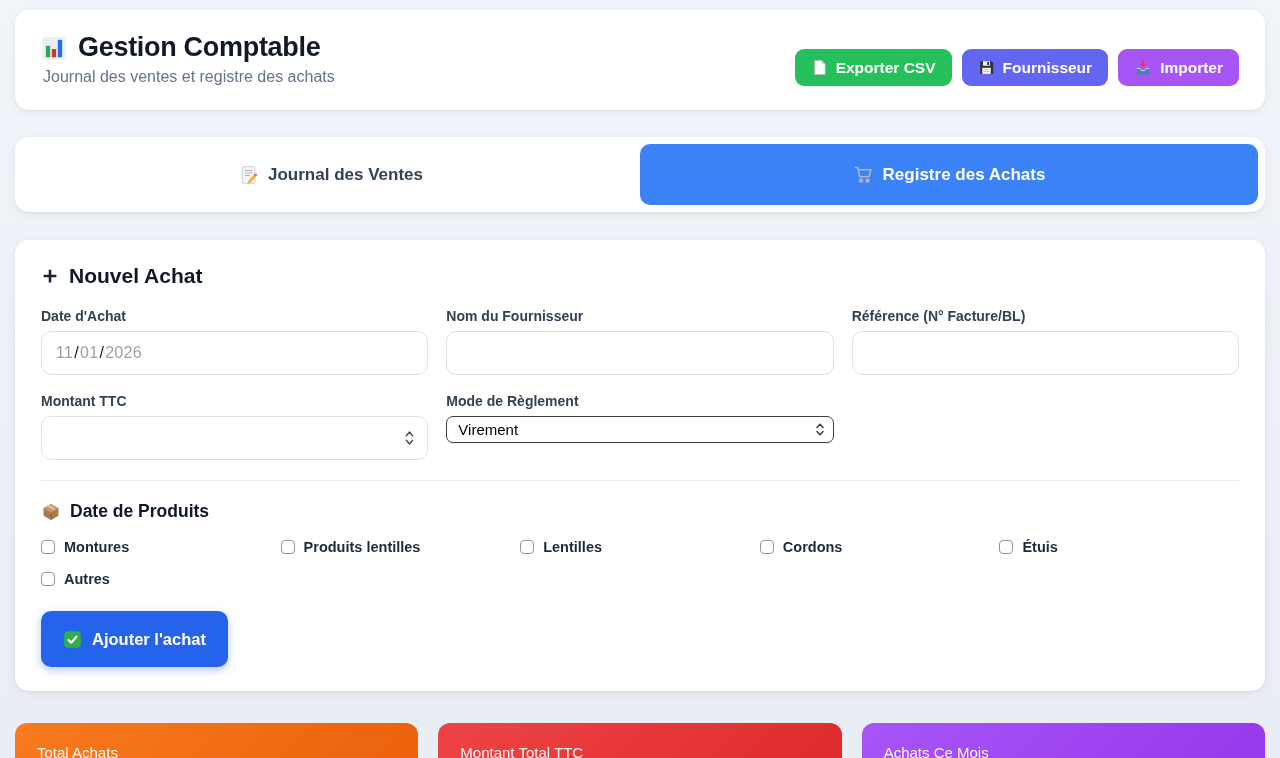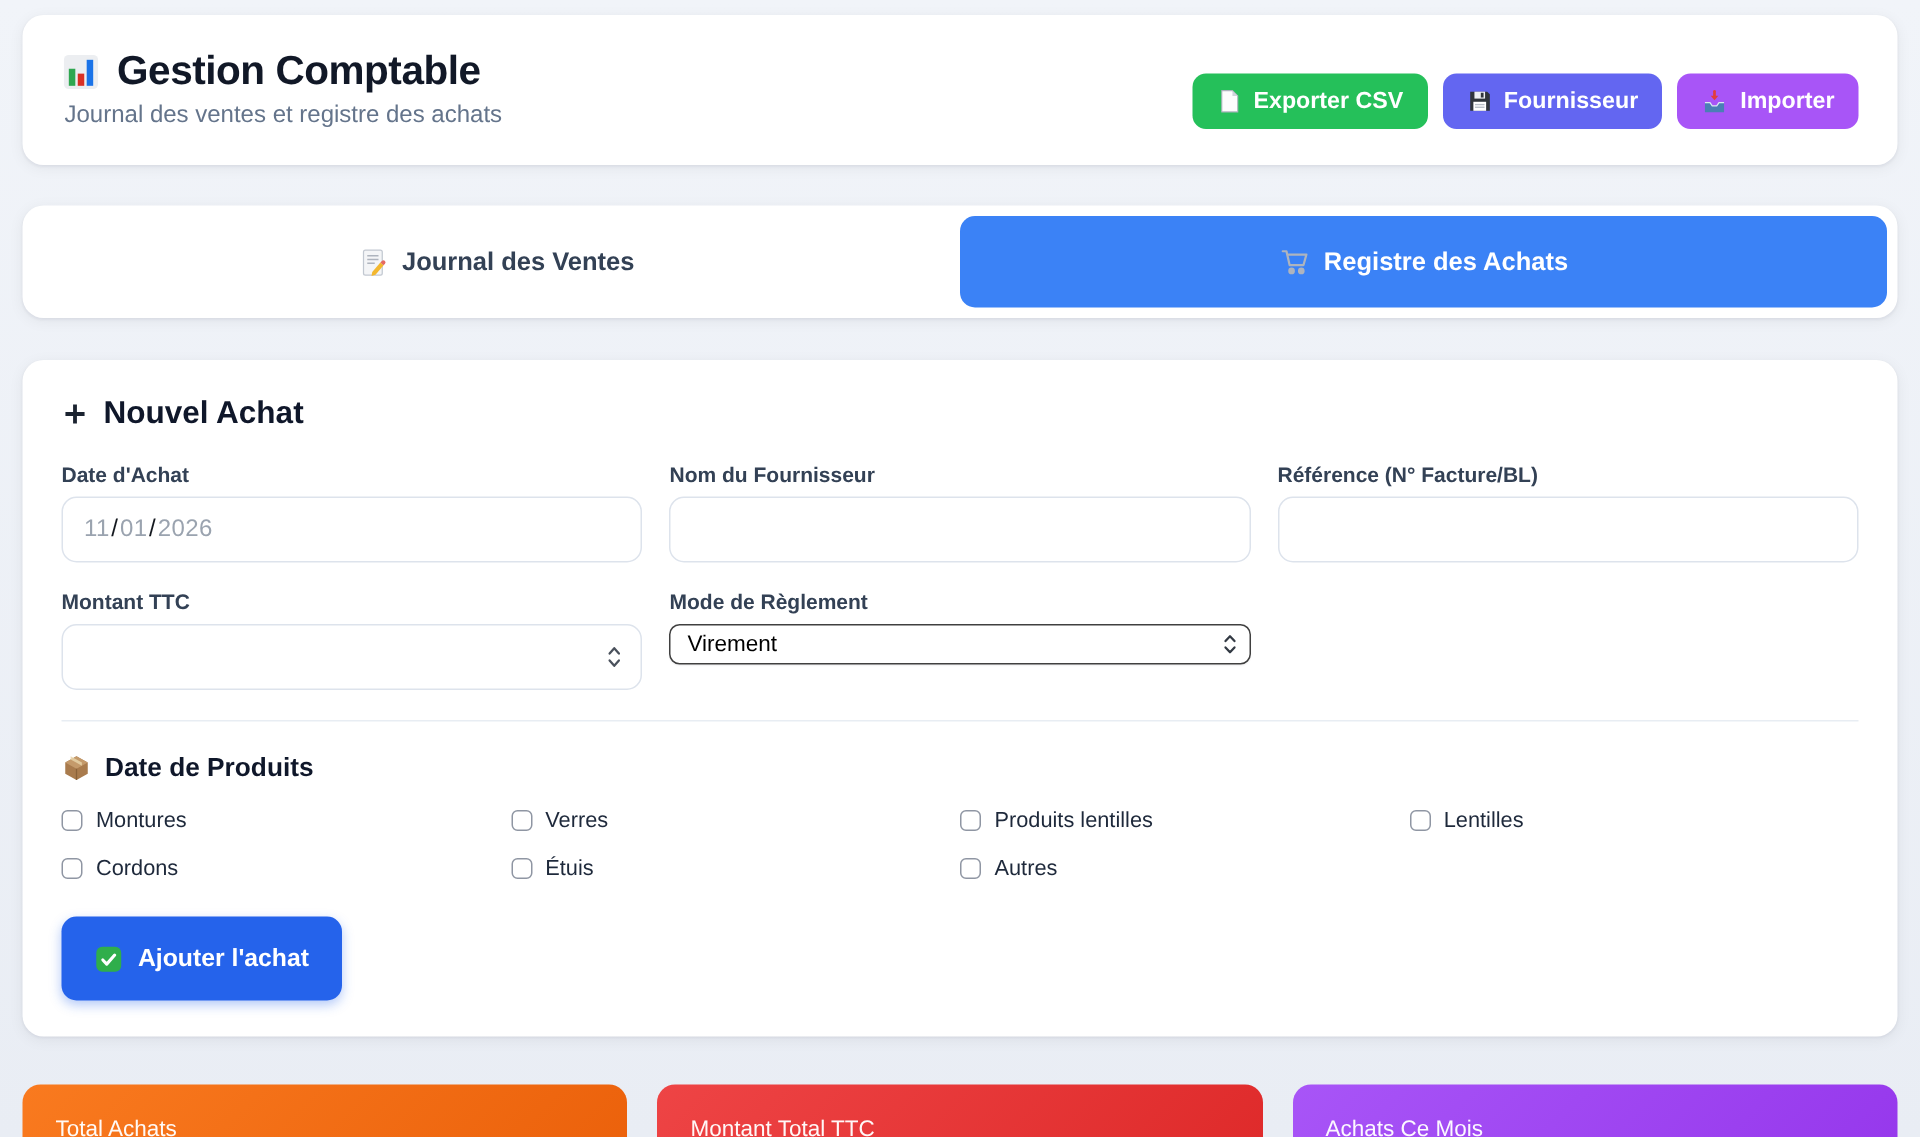--- a/index.html
+++ b/index.html
@@ -75,21 +75,21 @@
     display: flex; align-items: center; justify-content: space-between;
     box-shadow: 0 1px 1px rgba(15,23,42,.05); cursor: pointer;
   }
 
   
   .products { margin-top: 20px; border-top: 1px solid #e8edf3; padding-top: 20px; }
   .products-title {
     display: flex; align-items: center; gap: 9px;
     font-size: 17.5px; font-weight: bold; color: #0f172a; margin-bottom: 17px;
   }
-  .check-grid { display: grid; grid-template-columns: 1fr 1fr 1fr 1fr; row-gap: 16px; }
+  .check-grid { display: grid; grid-template-columns: 1fr 1fr 1fr 1fr 1fr; row-gap: 16px; font-weight: bold; }
   .check-item { display: flex; align-items: center; gap: 9px; cursor: pointer; }
   .cb {
     width: 14px; height: 14px; border: 1.5px solid #8f96a3; border-radius: 4px;
     background: #fff; flex: 0 0 auto;
   }
   .check-text { font-size: 14.5px; color: #1e293b; }
 
   .submit-btn {
     margin-top: 24px; height: 56px; padding: 0 22px; border-radius: 10px;
     background: #2563eb; color: #fff; font-size: 16.5px; font-weight: bold;
@@ -269,24 +269,20 @@
         <span>Date de Produits</span>
       </div>
 
       <div class="check-grid">
         <label class="check-item">
           <span class="cb"></span>
           <span class="check-text">Montures</span>
         </label>
         <label class="check-item">
           <span class="cb"></span>
-          <span class="check-text">Verres</span>
-        </label>
-        <label class="check-item">
-          <span class="cb"></span>
           <span class="check-text">Produits lentilles</span>
         </label>
         <label class="check-item">
           <span class="cb"></span>
           <span class="check-text">Lentilles</span>
         </label>
         <label class="check-item">
           <span class="cb"></span>
           <span class="check-text">Cordons</span>
         </label>

